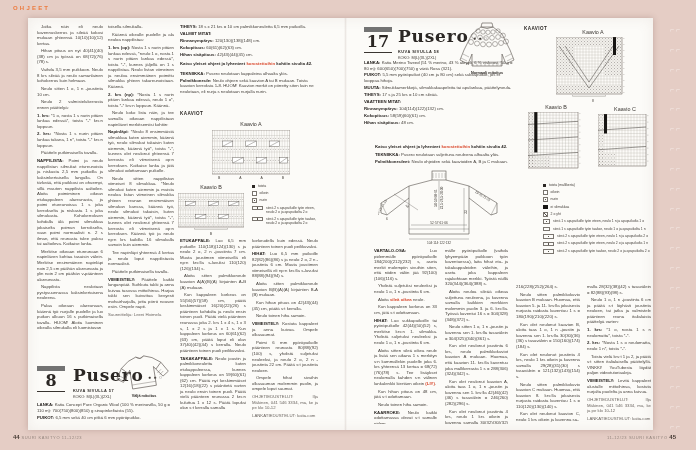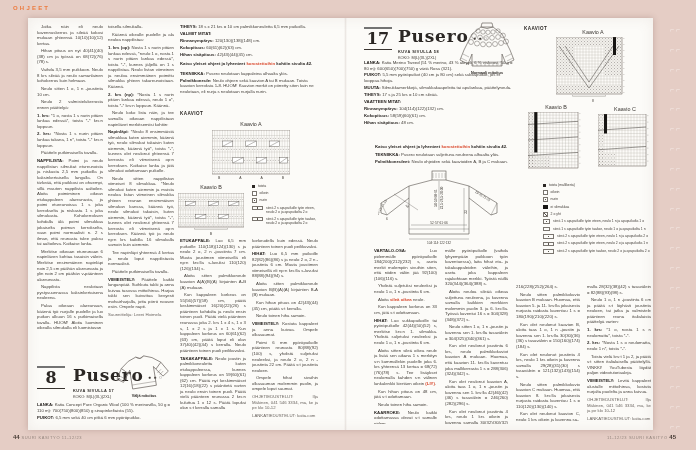--- a/index.html
+++ b/index.html
@@ -31,21 +31,21 @@
   .red{color:#d9472b;font-weight:bold;}
   .contact{font-size:3.6px;line-height:4.6px;color:#6b6560;}
   .designer{font-size:3.8px;color:#6b6560;}
   .infoblock p{margin:0 0 1.4px 0;}
   .katso{font-weight:bold;color:#2b2724;margin:4px 0 4px 0 !important;}
   .kaaviot-label{font-size:4.6px;font-weight:bold;color:#2b2724;letter-spacing:.4px;}
   .chart-label{font-size:5.4px;color:#3b3733;}
   
   .patnum{
     position:absolute;width:28px;text-align:center;
-    border-top:2px solid #737373;border-bottom:1px solid #3a3531;
+    border-top:5px solid #737373;border-bottom:1px solid #3a3531;
     font-family:"DejaVu Serif", serif;font-weight:bold;
     font-size:16px;line-height:20px;color:#2b2724;
   }
   .pattitle{position:absolute;}
   .pattitle .t{
     font-family:"DejaVu Serif", serif;font-weight:bold;font-size:17px;
     letter-spacing:.8px;color:#2b2724;line-height:11px;
   }
   .pattitle .dots{font-size:5px;color:#3a3531;letter-spacing:.5px;vertical-align:2px;}
   .pattitle .kuva{font-size:3.9px;font-weight:bold;letter-spacing:.5px;color:#2b2724;margin-top:2.5px;}

